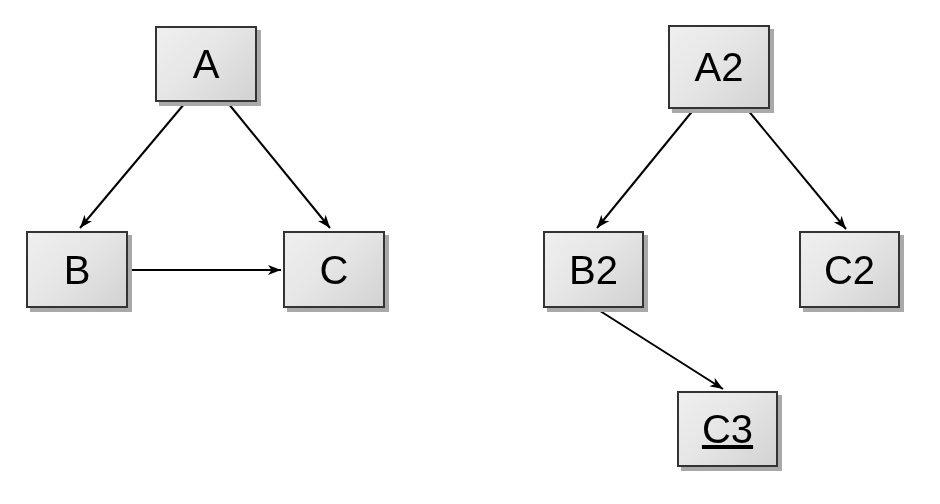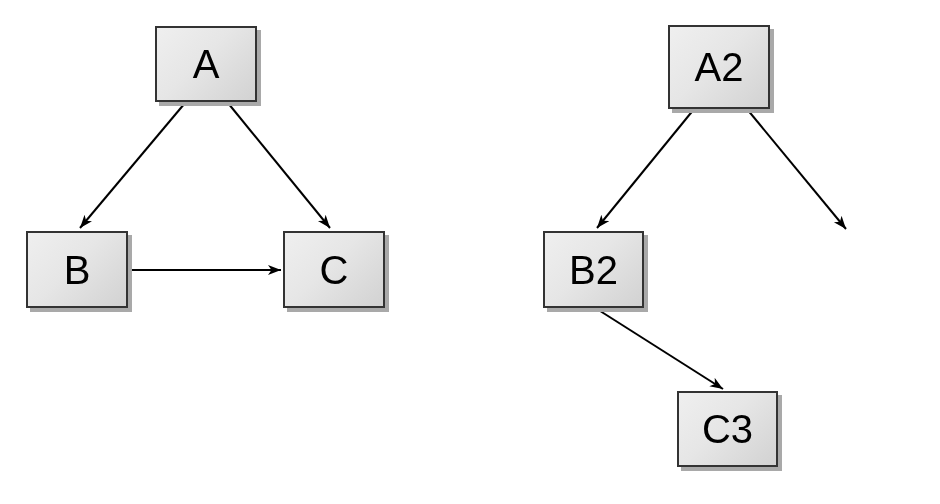--- a/index.html
+++ b/index.html
@@ -72,17 +72,20 @@
   <div class="node" style="left: 283px; top: 231px; width: 102px; height: 77px;">
     <span class="node-label">C</span>
   </div>
 
   <div class="node" style="left: 668px; top: 25px; width: 102px; height: 84px;">
     <span class="node-label">A2</span>
   </div>
   <div class="node" style="left: 543px; top: 231px; width: 101px; height: 77px;">
     <span class="node-label">B2</span>
   </div>
-  <div class="node" style="left: 677px; top: 391px; width: 101px; height: 76px;">
+  <div class="node" style="left: 799px; top: 231px; width: 101px; height: 77px;">
+    <span class="node-label">C2</span>
+  </div>
+  <div class="node" style="left: 677px; top: 391px; width: 101px; height: 76px; text-decoration: underline;">
     <span class="node-label">C3</span>
   </div>
 
 </div>
 
 </body></html>

